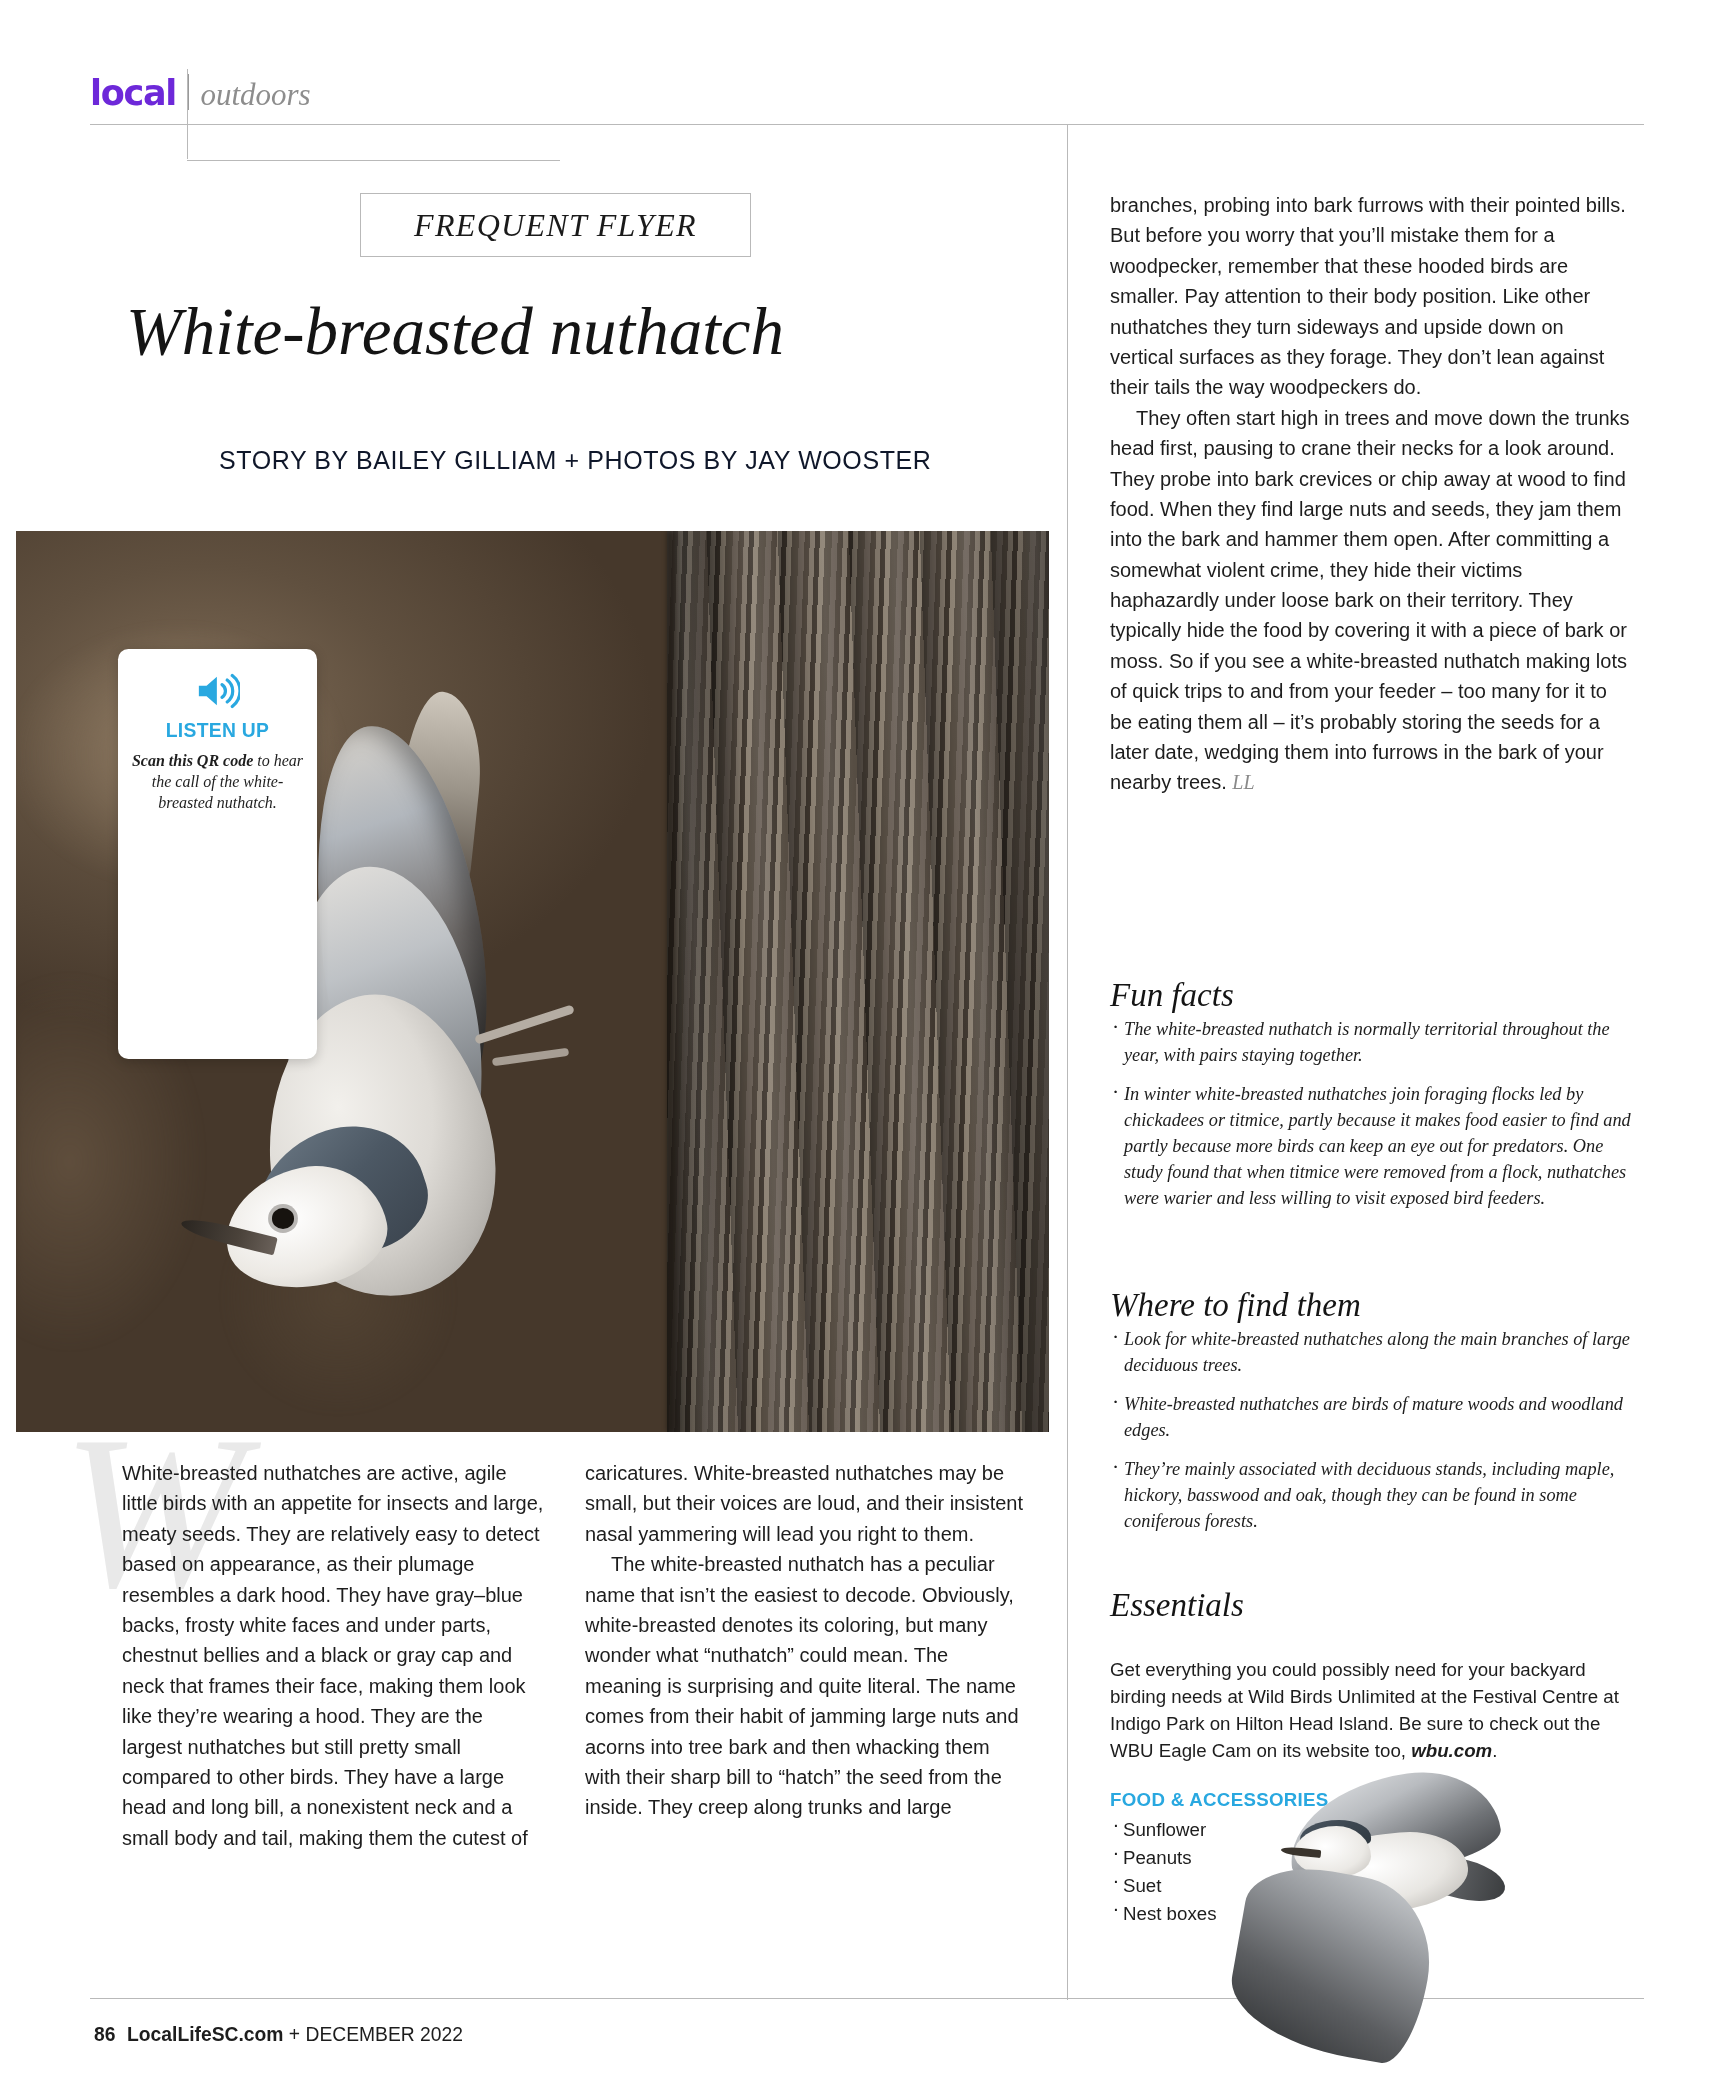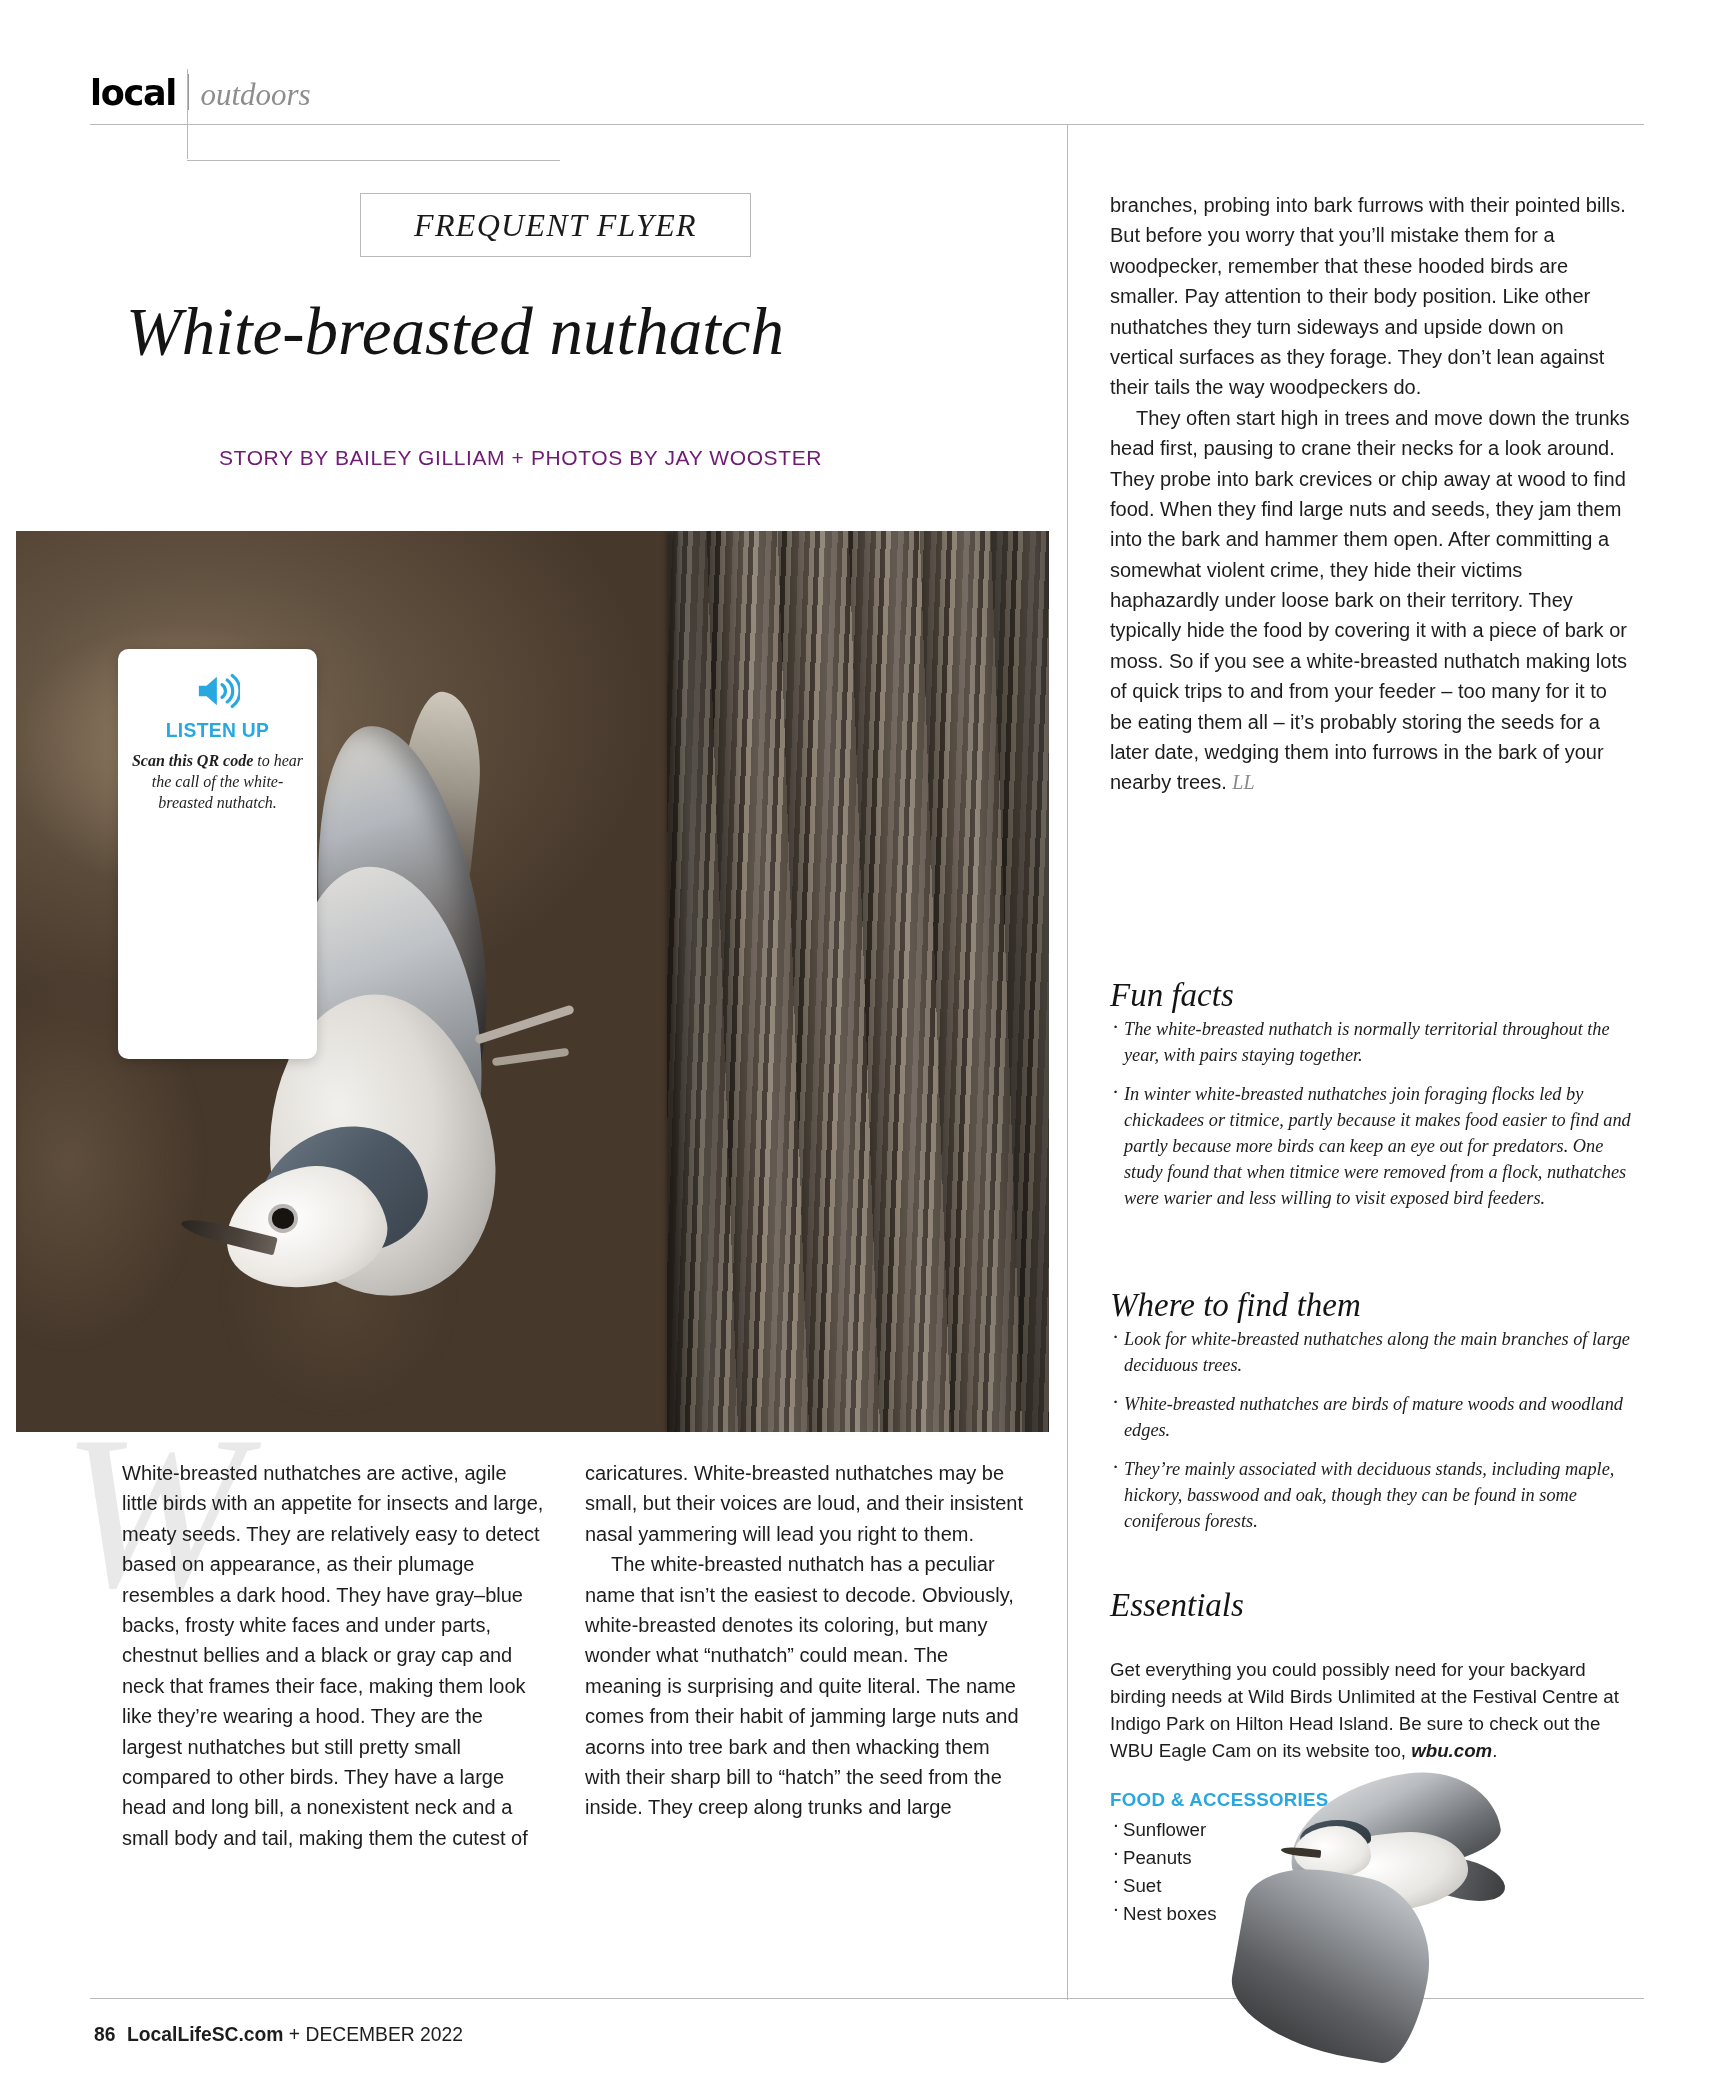--- a/index.html
+++ b/index.html
@@ -26,21 +26,21 @@
     left: 90px;
     top: 69px;
     display: flex;
     align-items: baseline;
   }
   .masthead .local {
     font-family: "DejaVu Sans", sans-serif;
     font-weight: bold;
     font-size: 35px;
     letter-spacing: -1.3px;
-    color: #000000;
+    color: #6d28d9;
   }
   .masthead .divider {
     display: inline-block;
     width: 1.3px;
     height: 36px;
     background: #9a9a9a;
     margin: 0 11.6px;
     position: relative;
     top: 5.1px;
   }
@@ -134,23 +134,23 @@
     font-size: 29px;
     letter-spacing: 0.3px;
     color: #1f1f1f;
   }
   .byline {
     position: absolute;
     left: 219px;
     top: 446px;
     width: 836px;
     font-family: "Liberation Sans", sans-serif;
-    font-size: 21px;
+    font-size: 25px;
     letter-spacing: 0.6px;
-    color: #701a75;
+    color: #0f172a;
   }
 
   
   .hero {
     position: absolute;
     left: 16px;
     top: 531px;
     width: 1033px;
     height: 901px;
     overflow: hidden;

